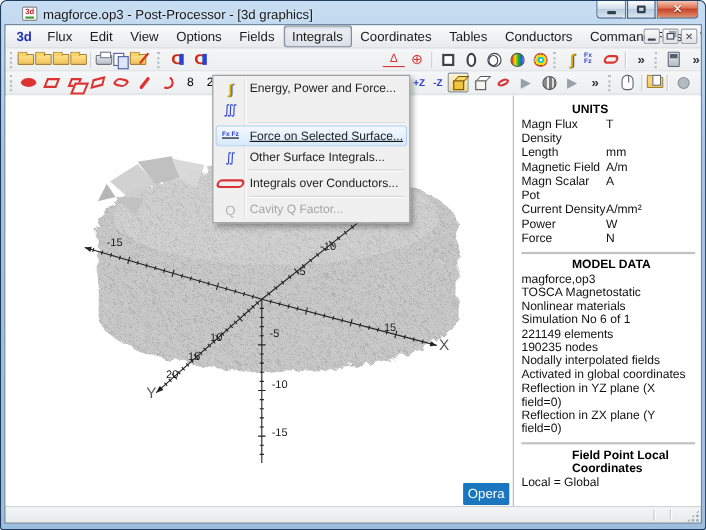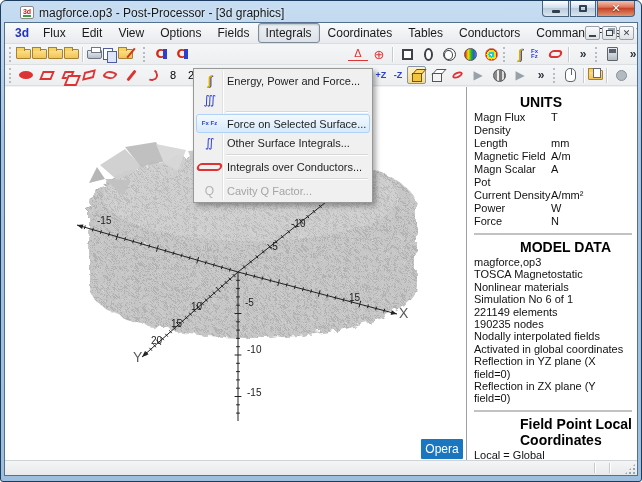--- a/index.html
+++ b/index.html
@@ -95,40 +95,40 @@
   .ic-mouse b { width:11px; height:14px; border:1px solid #5e646e; border-radius:5px 5px 4px 4px; background:#fff; position:relative; display:block; }
   .ic-mouse b::before { content:""; position:absolute; left:5px; top:0; width:1px; height:6px; background:#5e646e; }
   .ic-record b { width:11px; height:11px; border-radius:50%; background:#b4bac1; border:1px solid #879098; display:block; }
 
   
   .main { position:absolute; top:64px; left:0; right:0; bottom:15px; display:flex; background:#fff; }
   .canvas { position:relative; width:461px; background:#fff; overflow:hidden; }
   .opera-badge { position:absolute; right:3px; bottom:1px; width:42px; height:20px; background:#1b76c0; color:#fff;
                  font-size:12px; display:flex; align-items:center; justify-content:center; border-radius:1px; }
   .rpanel { flex:1; background:#fff; border-left:1px solid #9aa0a6; padding:6px 4px 0 7px; overflow:hidden; }
-  .rp-head { font-size:14px; font-weight:bold; color:#000; margin:1px 0 1px;padding-left:46px; }
+  .rp-head { font-size:11px; font-weight:bold; color:#000; margin:1px 0 1px;padding-left:46px; }
   .urow { display:flex; font-size:11px; line-height:13px; color:#111; }
   .urow .lab { width:77px; } .urow .val { flex:1; }
   .mline { font-size:11px; line-height:12.4px; color:#111; }
   .hr { height:2px; background:#c2c2c2; box-shadow:0 1px 0 #fff; margin:5px 1px 4px 0; }
 
   
   .statusbar { position:absolute; left:0; right:0; bottom:0; height:15px; background:linear-gradient(#f4f5f6,#e7e9eb);
                border-top:1px solid #d0d3d6; display:flex; align-items:center; justify-content:flex-end; }
   .sb-sep { width:1px; height:10px; background:#c6cacd; box-shadow:1px 0 0 #fff; margin-right:14px; }
   .sb-grip { width:12px; height:12px; margin-right:1px; align-self:flex-end;
              background:radial-gradient(circle at 2px 2px,#9aa6b2 1px,transparent 1.3px); background-size:4px 4px;
              clip-path:polygon(100% 0,100% 100%,0 100%); }
 
   
   .menu { position:absolute; left:188px; top:45px; width:180px; background:#f0f0f0; border:1px solid #979797;
           box-shadow:3px 3px 5px rgba(0,0,0,.32); padding:2px; z-index:50; }
   .menu::before { content:""; position:absolute; left:28px; top:2px; bottom:2px; width:1px; background:#e2e2e2; box-shadow:1px 0 0 #fff; }
   .menu-item { display:flex; align-items:center; height:19px; position:relative; border:1px solid transparent; border-radius:3px; }
-  .menu-item.hl { border-color:#b0d2f7; background:linear-gradient(#f3f9fe,#d7e9fb); }
+  .menu-item.hl { border-color:#b0d2f7; background:linear-gradient(#f3f9fe,#d7e9fb);text-decoration:underline; }
   .menu-item .mi { width:25px; display:flex; align-items:center; justify-content:center; flex:none; }
   .menu-item .ml { font-size:11px; color:#1e1e1e; padding-left:5px; white-space:nowrap; }
   .menu-item.dis .ml { color:#a5a5a5; }
   .menu-sep { height:1px; background:#d8d8d8; box-shadow:0 1px 0 #fff; margin:2px 2px 2px 30px; }
   .mi-energy-icon { color:#d8ae00; font-weight:bold; font-size:13px; text-shadow:1px 0 0 #2b3fd0; }
   .mi-volume-integral-icon, .mi-surface-integral-icon { color:#2b3fd0; font-size:12px; font-family:"DejaVu Sans",sans-serif; }
   .mi-cavity-q-icon { color:#b3b3b3; font-size:12px; }
 
   svg text { font-family:"Liberation Sans","DejaVu Sans",sans-serif; }
 </style>

